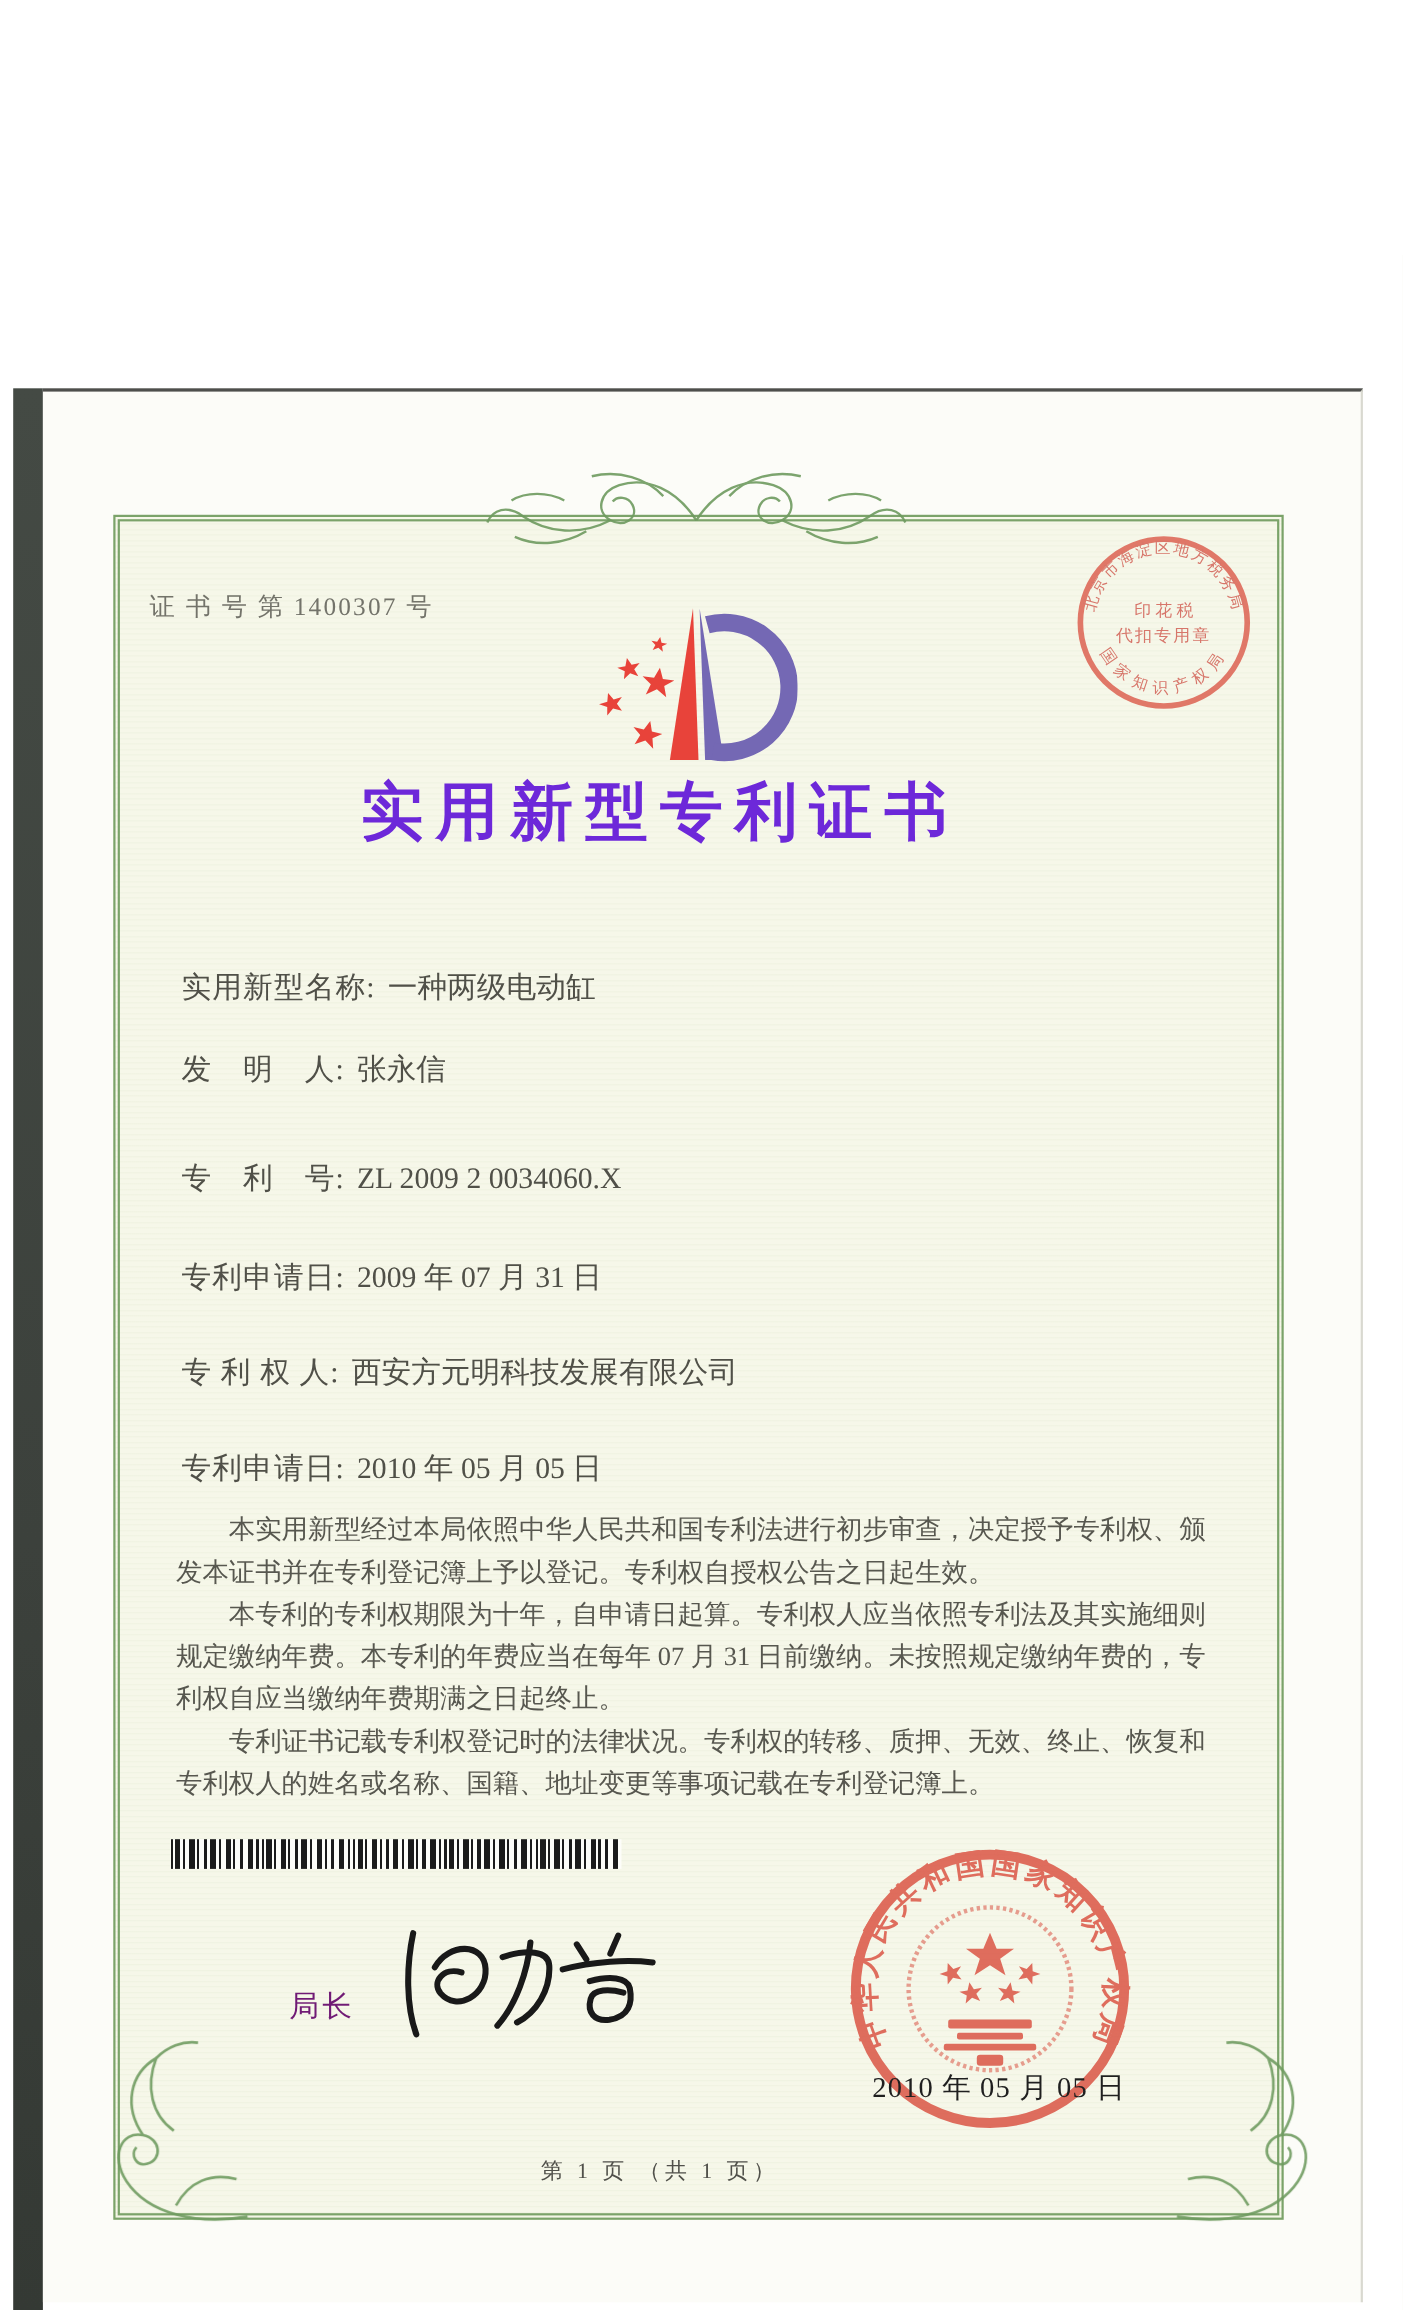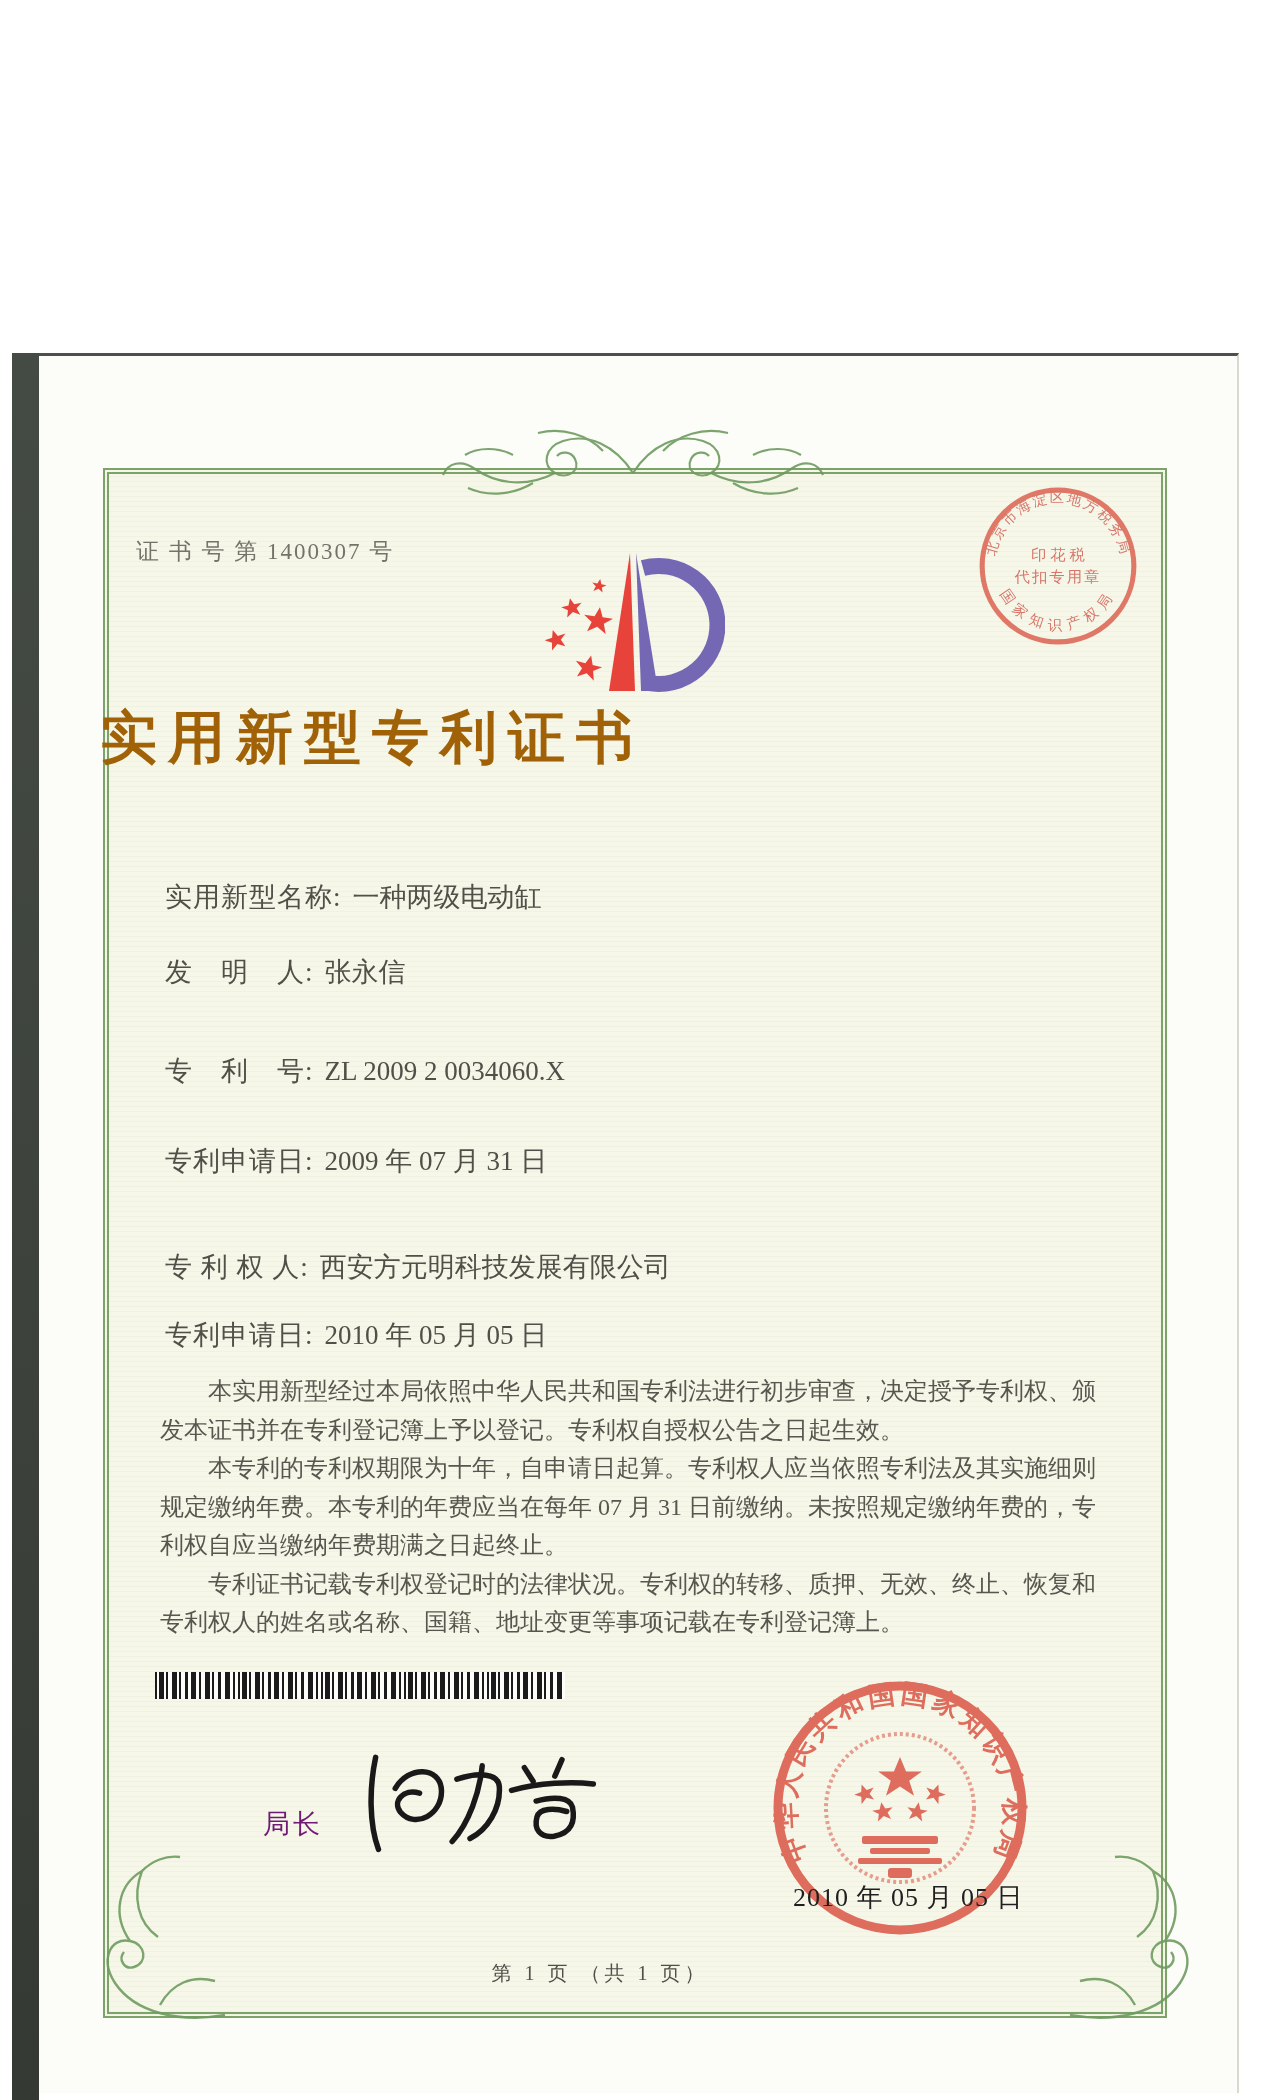--- a/index.html
+++ b/index.html
@@ -34,28 +34,28 @@
   }
   .ornaments{position:absolute;left:0;top:0;width:1275px;height:2100px;z-index:3;pointer-events:none;}
   .content{position:absolute;left:0;top:0;width:1275px;height:1792px;z-index:4;}
 
   .cert-number{
     position:absolute;left:136px;top:536px;
     font-size:23px;letter-spacing:2px;color:#73736a;
   }
   .logo{position:absolute;left:543px;top:548px;}
   .title{
-    position:absolute;left:100px;top:700px;width:1000px;
-    font-size:57px;font-weight:600;color:#a16207;letter-spacing:11px;
+    position:absolute;left:100px;top:700px;width:1000px;text-align:center;
+    font-size:57px;font-weight:600;color:#6d28d9;letter-spacing:11px;
   }
   .row{position:absolute;left:165px;font-size:27px;color:#505048;white-space:nowrap;}
   .row .lbl{letter-spacing:1px;}
   .row .val{margin-left:12px;}
   .row-0{top:879px;} .row-1{top:954px;} .row-2{top:1053px;}
-  .row-3{top:1143px;} .row-4{top:1229px;margin-top:20px;} .row-5{top:1317px;}
+  .row-3{top:1143px;} .row-4{top:1229px;} .row-5{top:1317px;}
 
   .body-text{
     position:absolute;left:160px;top:1372px;width:948px;
     font-size:24px;line-height:38.5px;color:#57574f;
   }
   .body-text p{margin:0;text-indent:2em;}
 
   .barcode{
     position:absolute;left:155px;top:1672px;width:410px;height:27px;
     background:repeating-linear-gradient(90deg,

